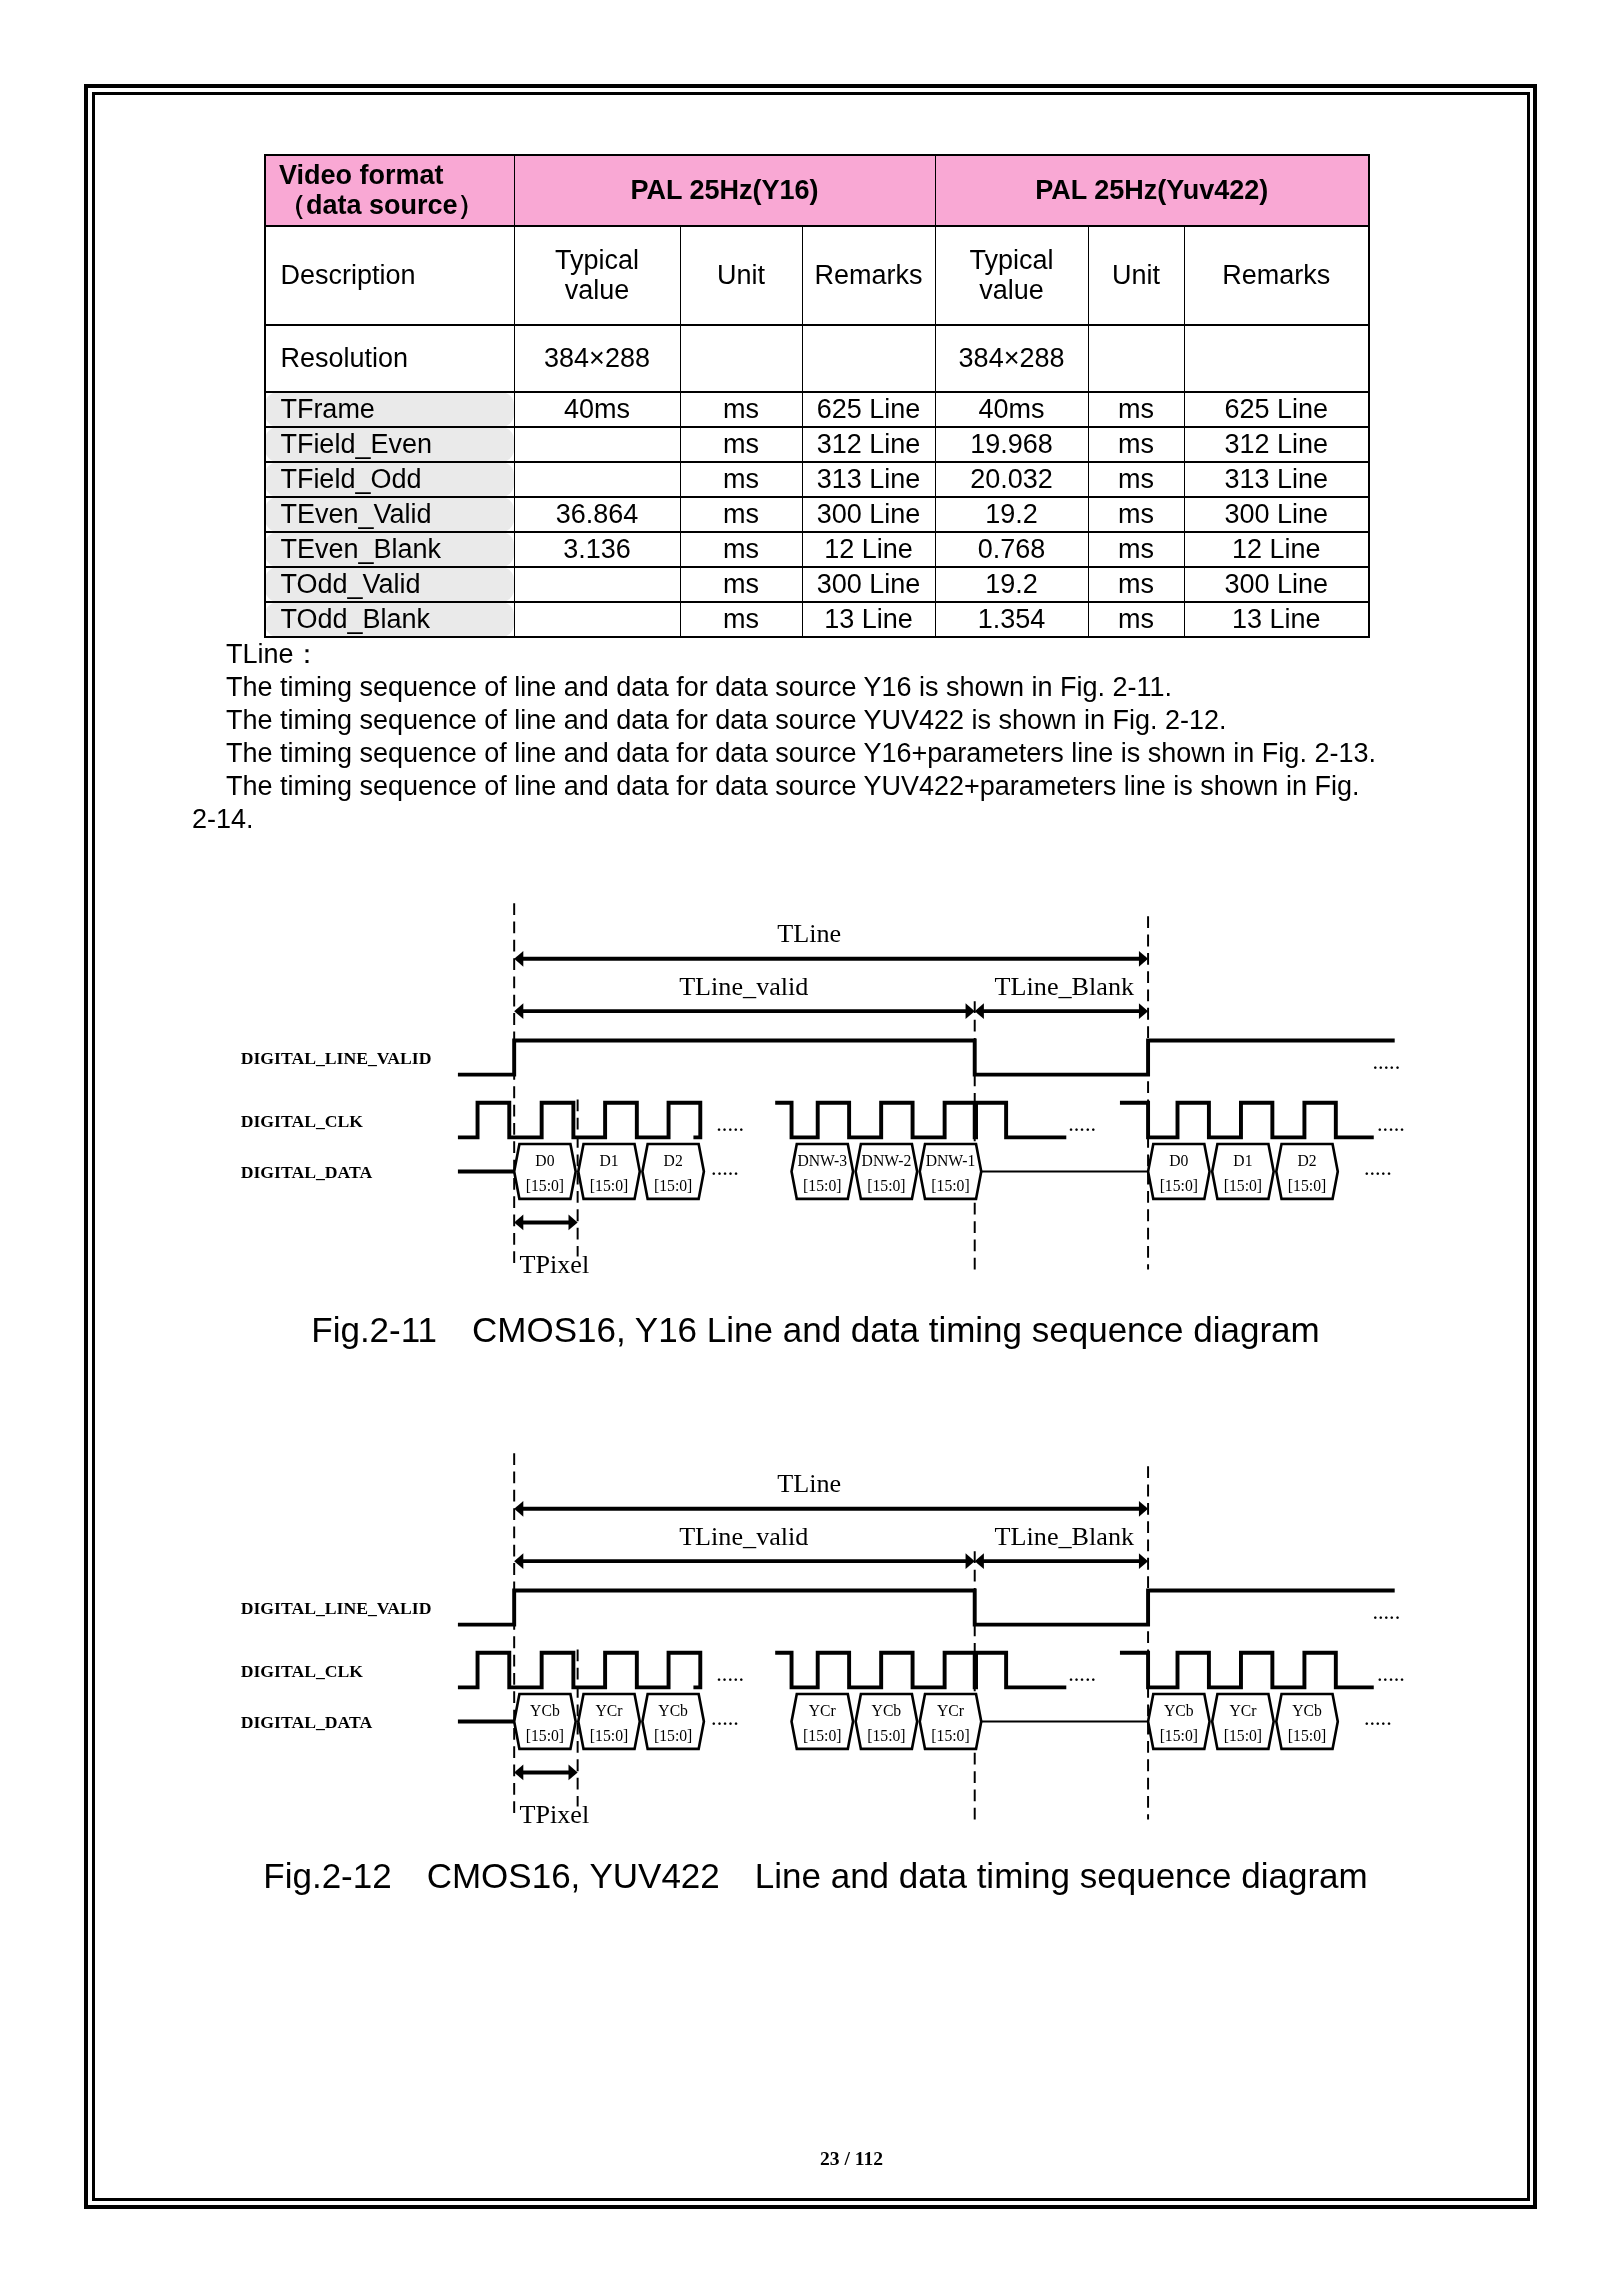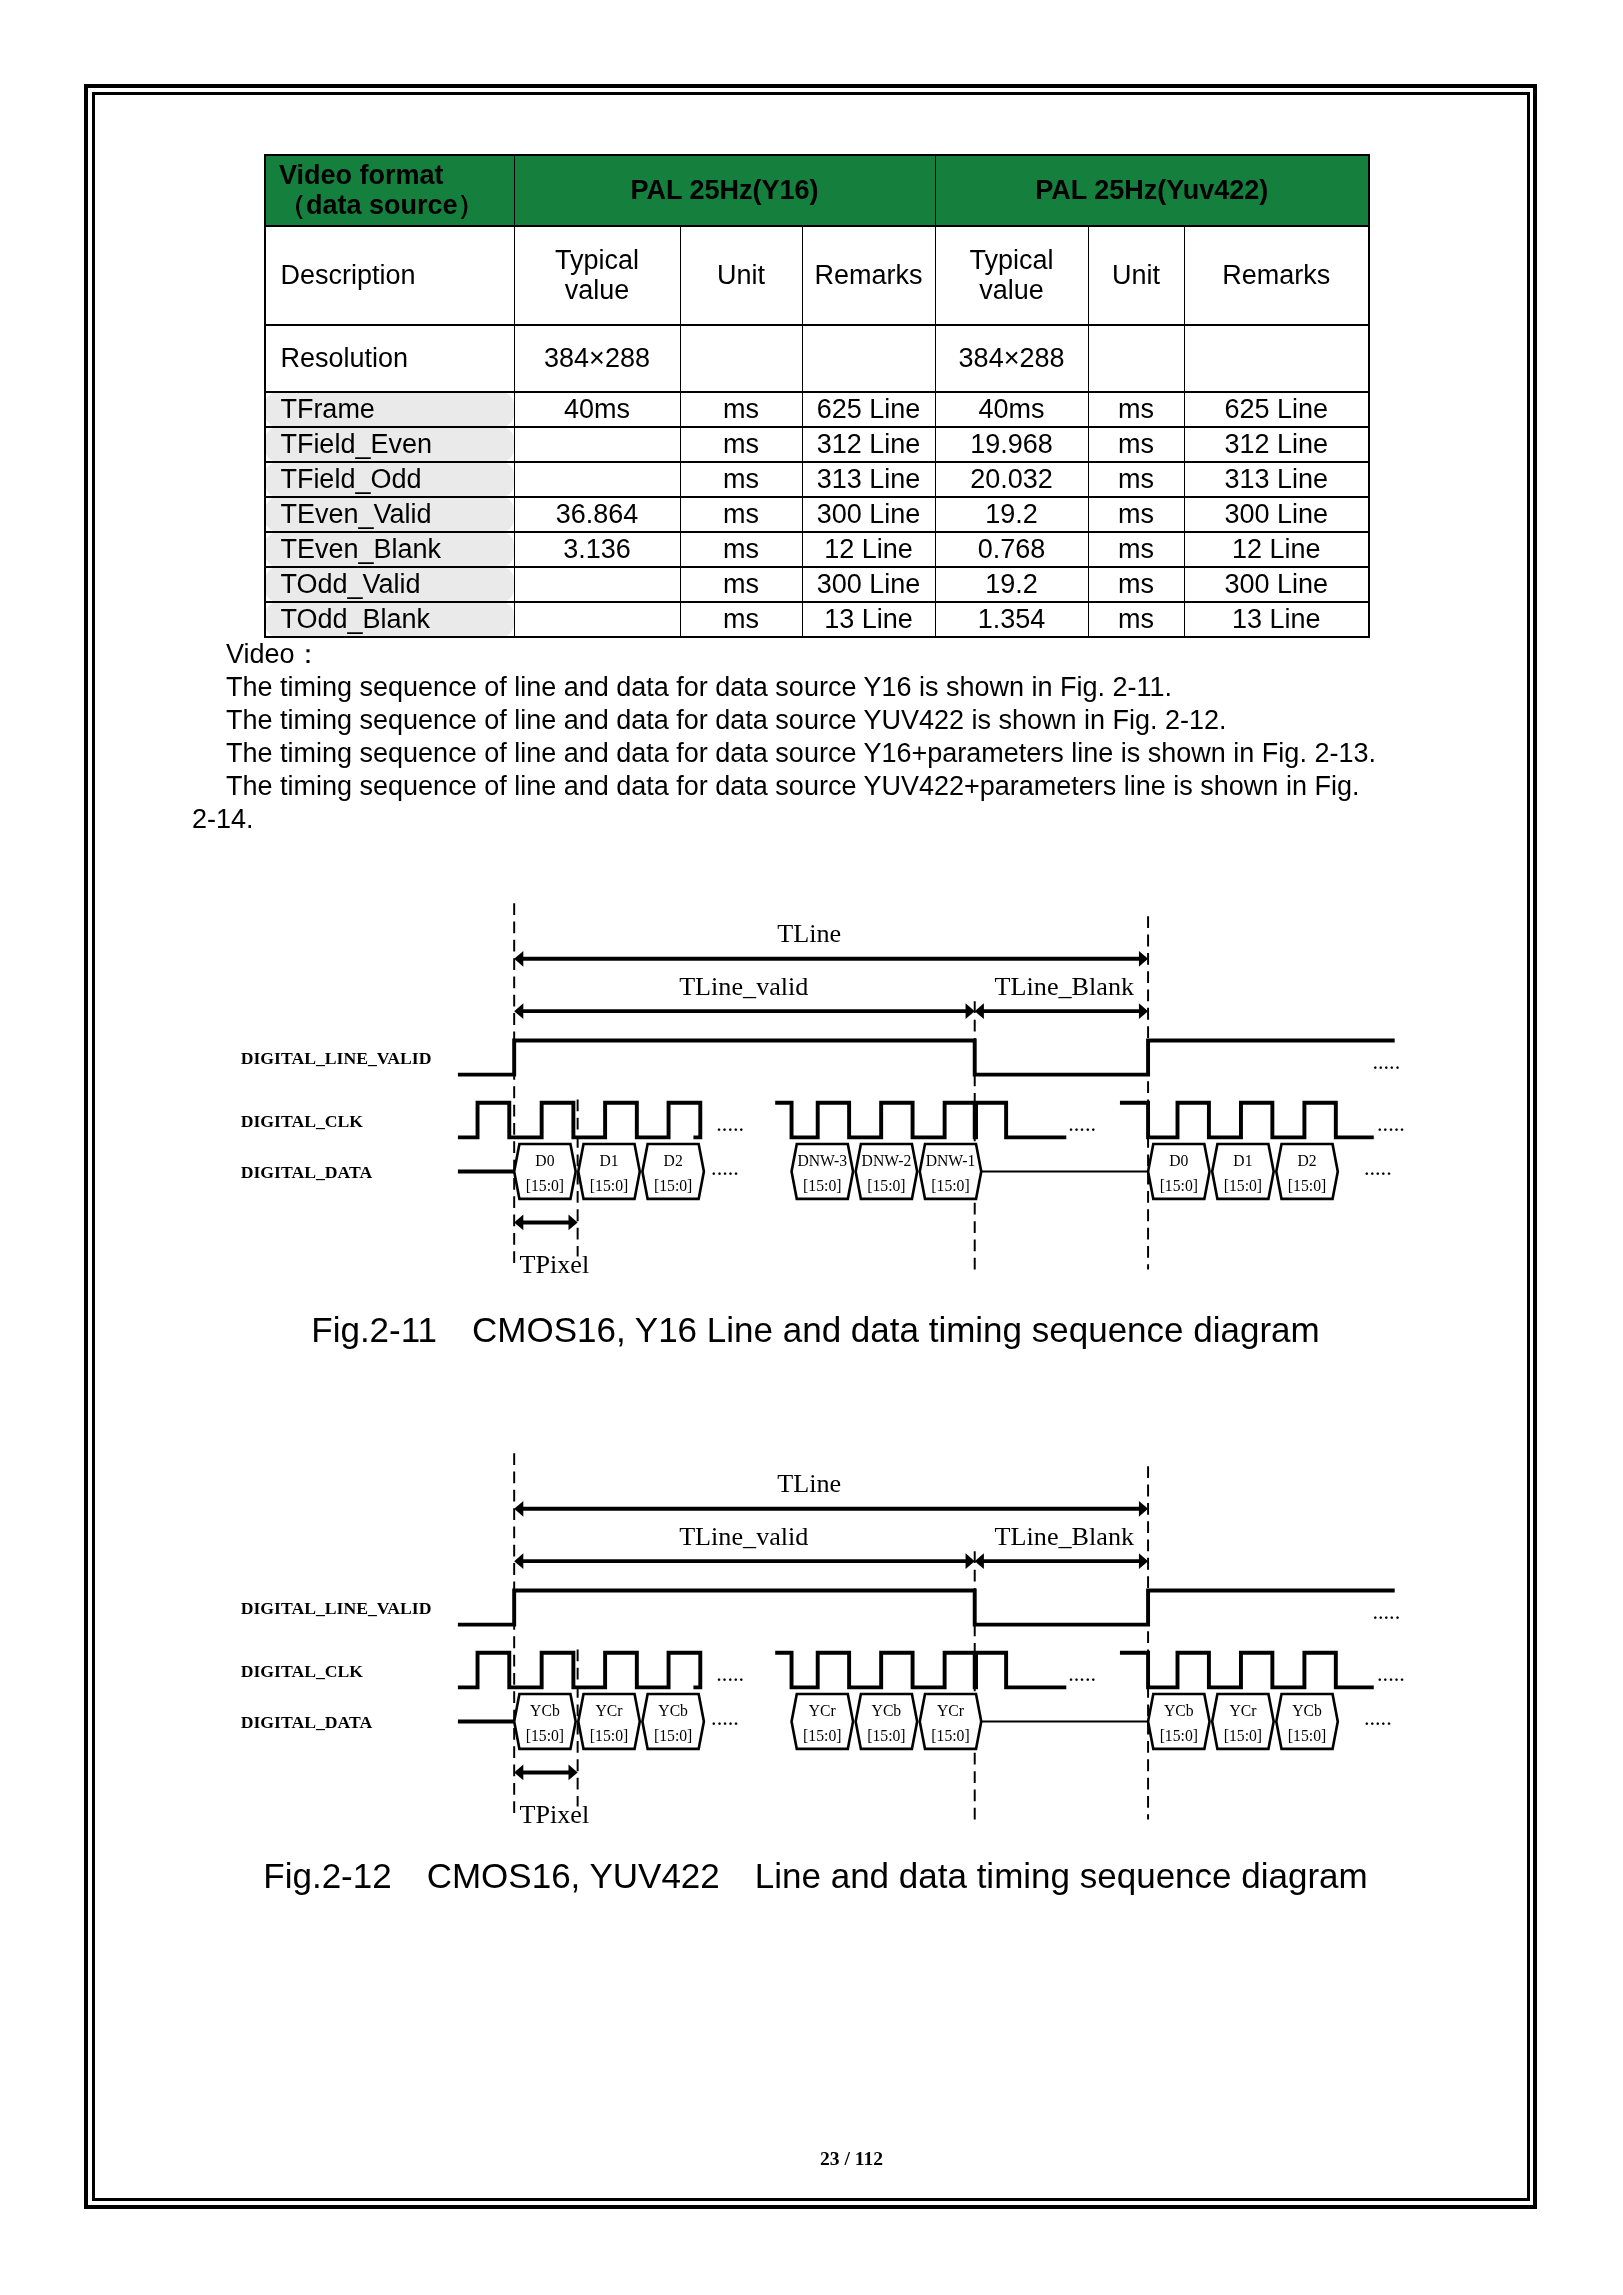--- a/index.html
+++ b/index.html
@@ -2,21 +2,21 @@
 <html style="font-size:10.5px"><head>
 <meta charset="utf-8">
 <style>
   html, body { margin:0; padding:0; background:#ffffff; }
   body { width:1623px; height:2295px; position:relative; overflow:hidden; font-family:"Liberation Sans", sans-serif; color:#000; }
   .frame-outer { position:absolute; left:84px; top:84px; width:1453px; height:2125px; border:4.6px solid #000; box-sizing:border-box; }
   .frame-inner { position:absolute; left:92px; top:92px; width:1438px; height:2109px; border:3.9px solid #000; box-sizing:border-box; }
 
   table.spec { position:absolute; left:264px; top:154px; width:1104px; border-collapse:collapse; table-layout:fixed; font-size:27px; }
   table.spec td { border:1.3px solid #000; text-align:center; vertical-align:middle; padding:0; line-height:1.08; }
-  table.spec tr.hdr td { background:#15803d; font-weight:bold; height:69px; }
+  table.spec tr.hdr td { background:#f9a8d4; font-weight:bold; height:69px; }
   table.spec tr.hdr td.first { text-align:left; padding-left:13px; }
   table.spec tr.desc td { height:97px; }
   table.spec tr.res td { height:65px; }
   table.spec tr.data td { height:33px; }
   table.spec td.lab { text-align:left; padding-left:14.4px; }
   table.spec tr.data td.lab { background:#EAEAEA;border-radius:13px; }
   table.spec tr.hdr, table.spec tr.desc { border-bottom:2.6px solid #000; }
   table.spec tr.res { border-bottom:2.6px solid #000; }
   table.spec tr.data { border-bottom:2.6px solid #000; }
   table.spec { border:2px solid #000; }
@@ -144,21 +144,21 @@
         <td>ms</td>
         <td>13 Line</td>
         <td>1.354</td>
         <td>ms</td>
         <td>13 Line</td>
       </tr>
     </tbody>
 </table>
 
 <div class="notes">
-  <p class="title">Video：</p>
+  <p class="title">TLine：</p>
   <p>The timing sequence of line and data for data source Y16 is shown in Fig. 2-11.</p>
   <p>The timing sequence of line and data for data source YUV422 is shown in Fig. 2-12.</p>
   <p>The timing sequence of line and data for data source Y16+parameters line is shown in Fig. 2-13.</p>
   <p class="wrap">The timing sequence of line and data for data source YUV422+parameters line is shown in Fig.</p>
   <p class="cont">2-14.</p>
 </div>
 
 <svg class="diagram" id="diag0" style="top:903px;height:406px" viewBox="0 0 2481 620" width="1623" height="406">
     <line x1="786" y1="0" x2="786" y2="560" stroke="#000" stroke-width="3" stroke-dasharray="18 10"></line>
     <line x1="883" y1="300" x2="883" y2="540" stroke="#000" stroke-width="3" stroke-dasharray="18 10"></line>

